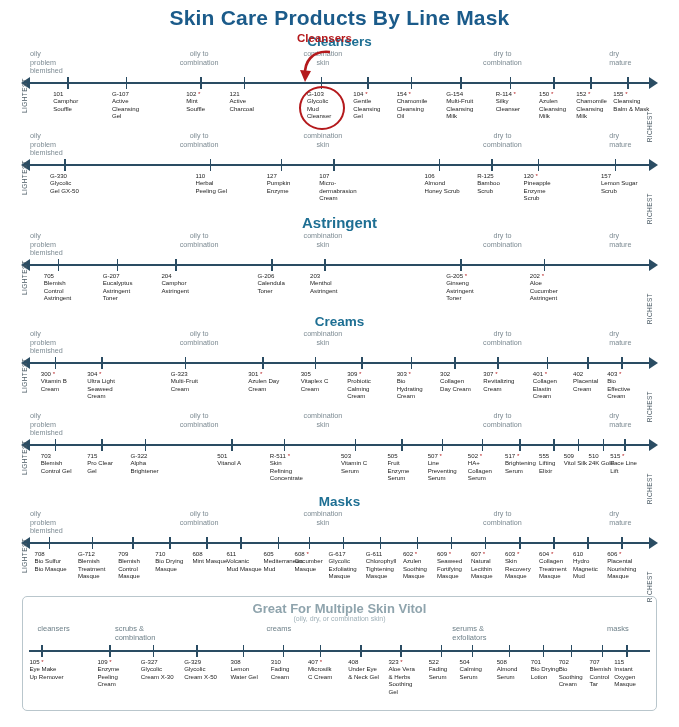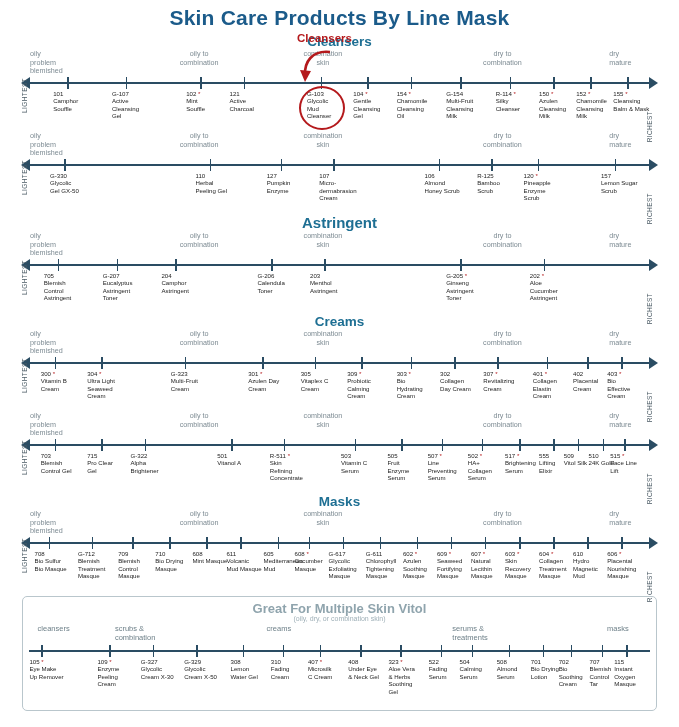--- a/index.html
+++ b/index.html
@@ -830,21 +830,21 @@
         </div>
         <div class="blabel" style="left: 85.945px;">
           <div>scrubs &amp;</div>
           <div>combination</div>
         </div>
         <div class="blabel" style="left: 237.6px;">
           <div>creams</div>
         </div>
         <div class="blabel" style="left: 423.3px;">
           <div>serums &amp;</div>
-          <div>treatments</div>
+          <div>exfoliators</div>
         </div>
         <div class="blabel" style="left: 578.05px;">
           <div>masks</div>
         </div>
       </div>
     <div class="axis-wrap">
       <div class="axis-line"></div>
     <div class="tick" style="left: 12.38px;"></div>
         <div class="tick" style="left: 80.47px;"></div>
         <div class="tick" style="left: 123.8px;"></div>

